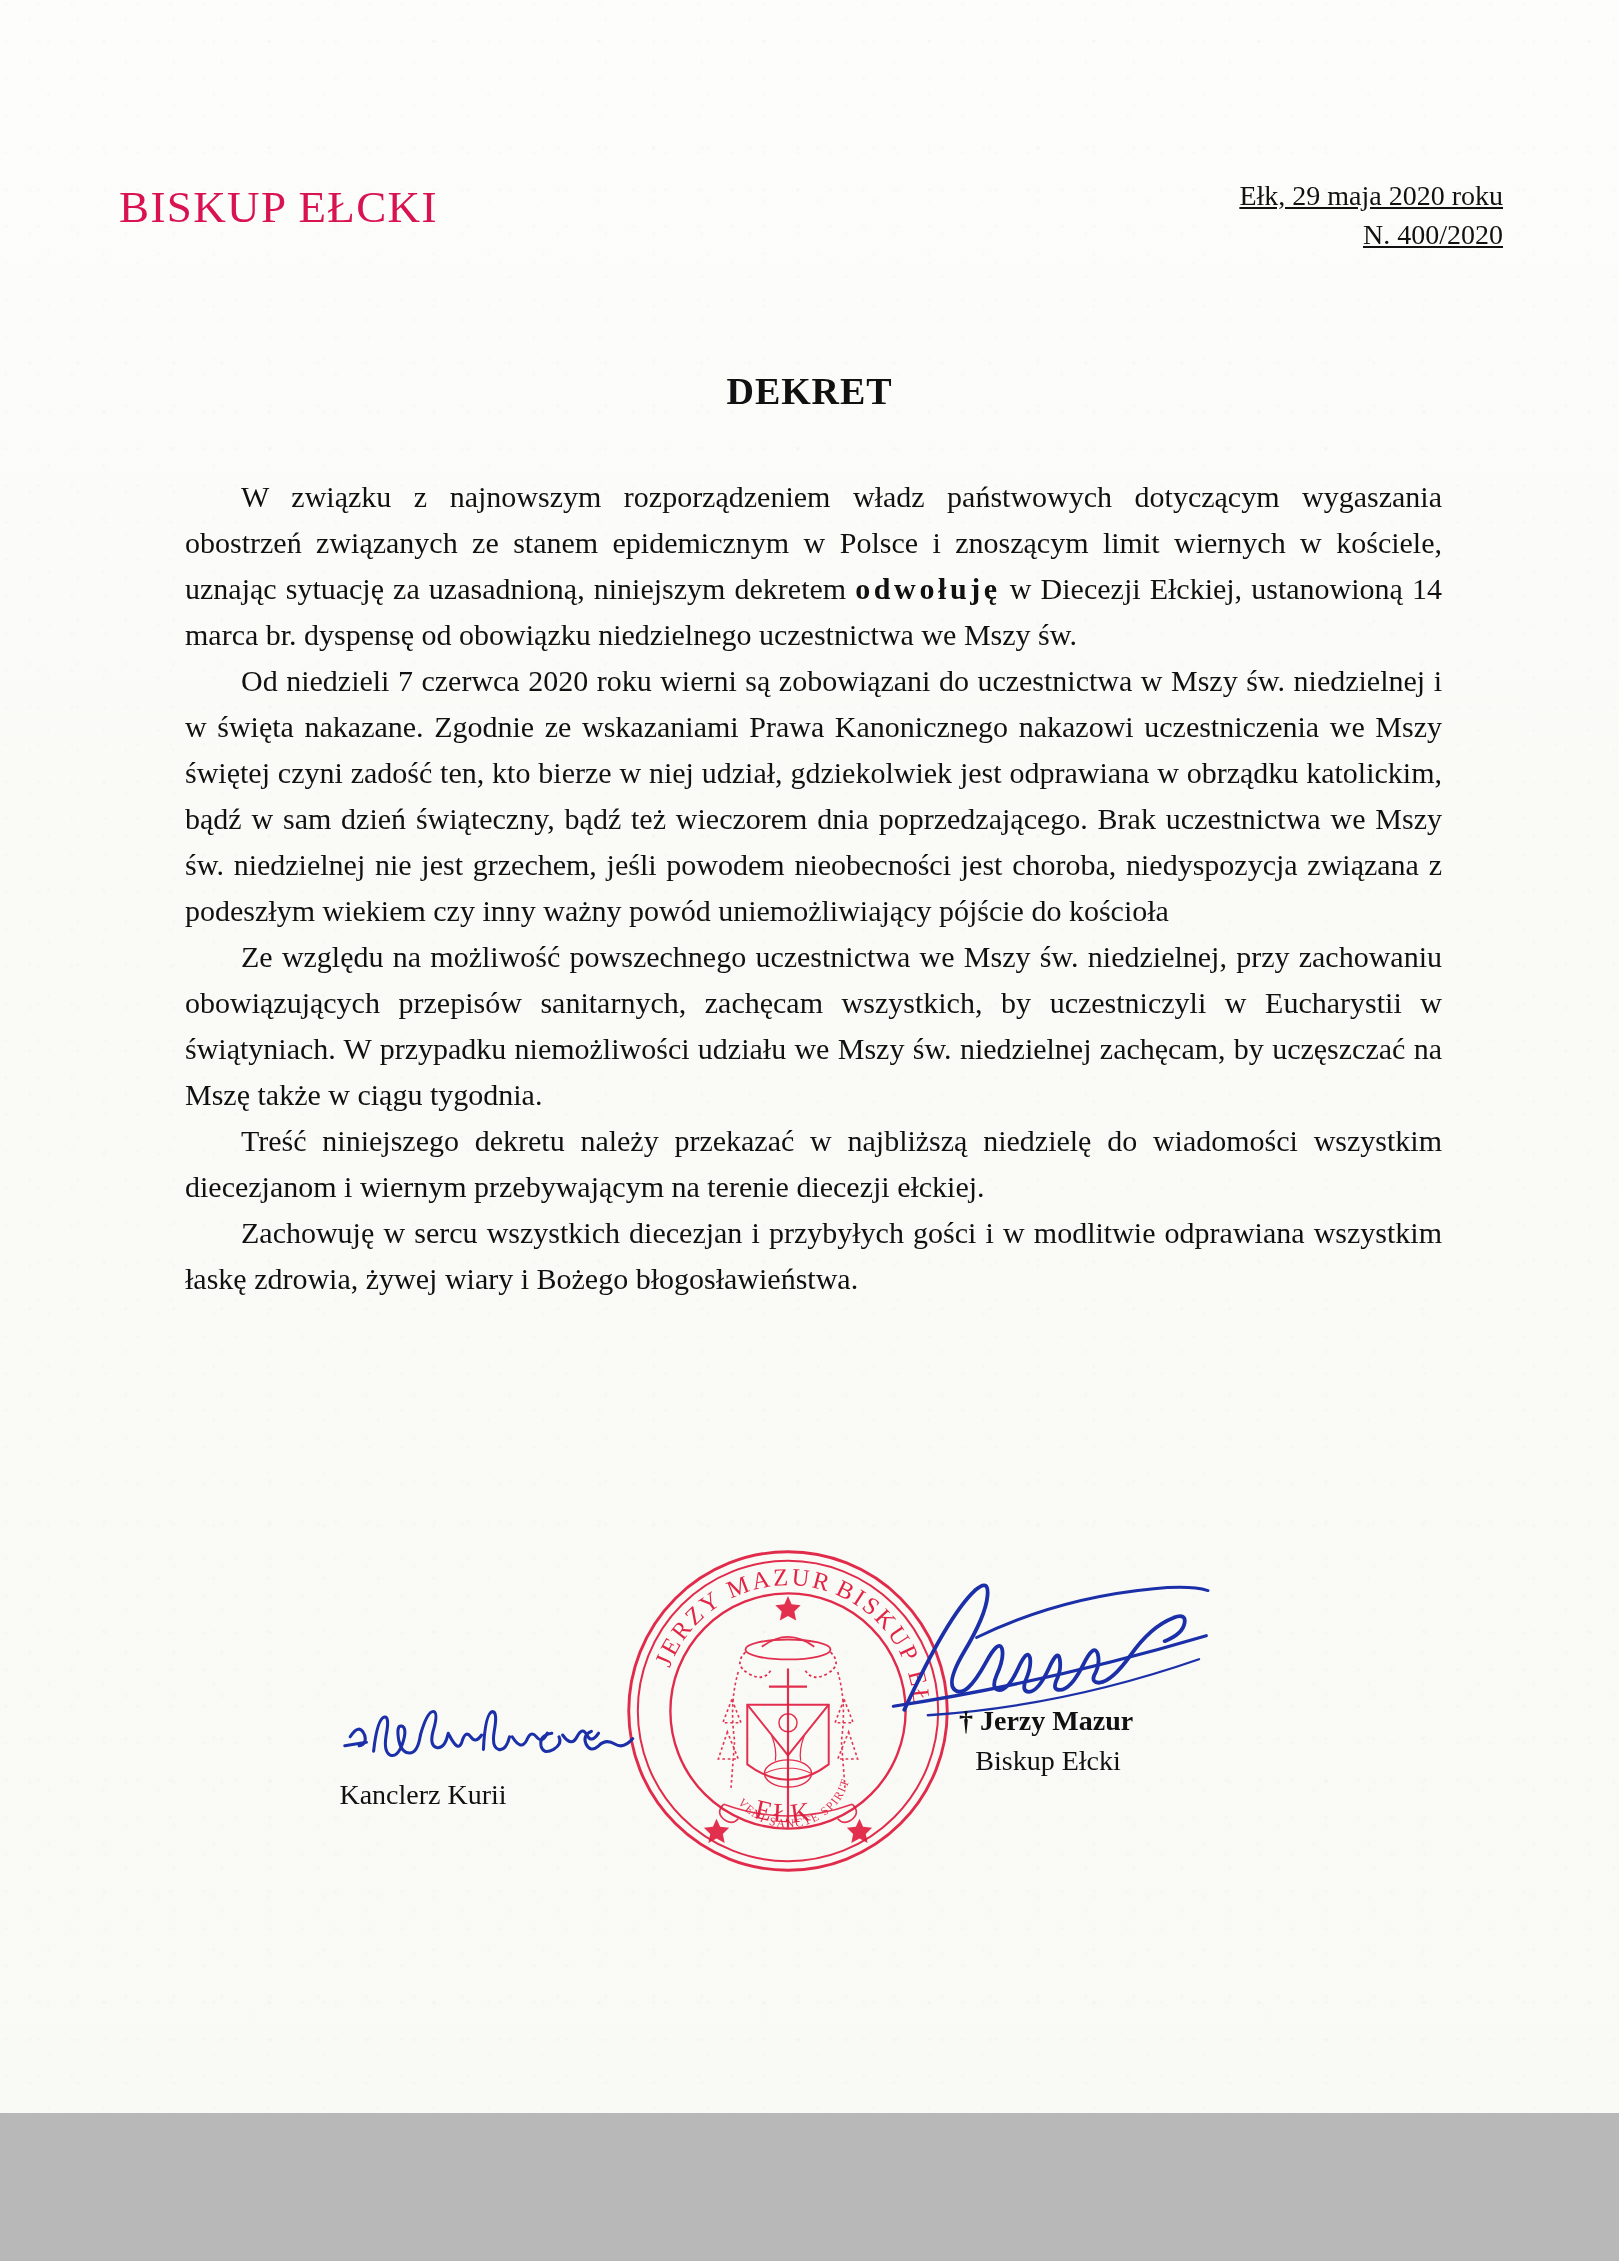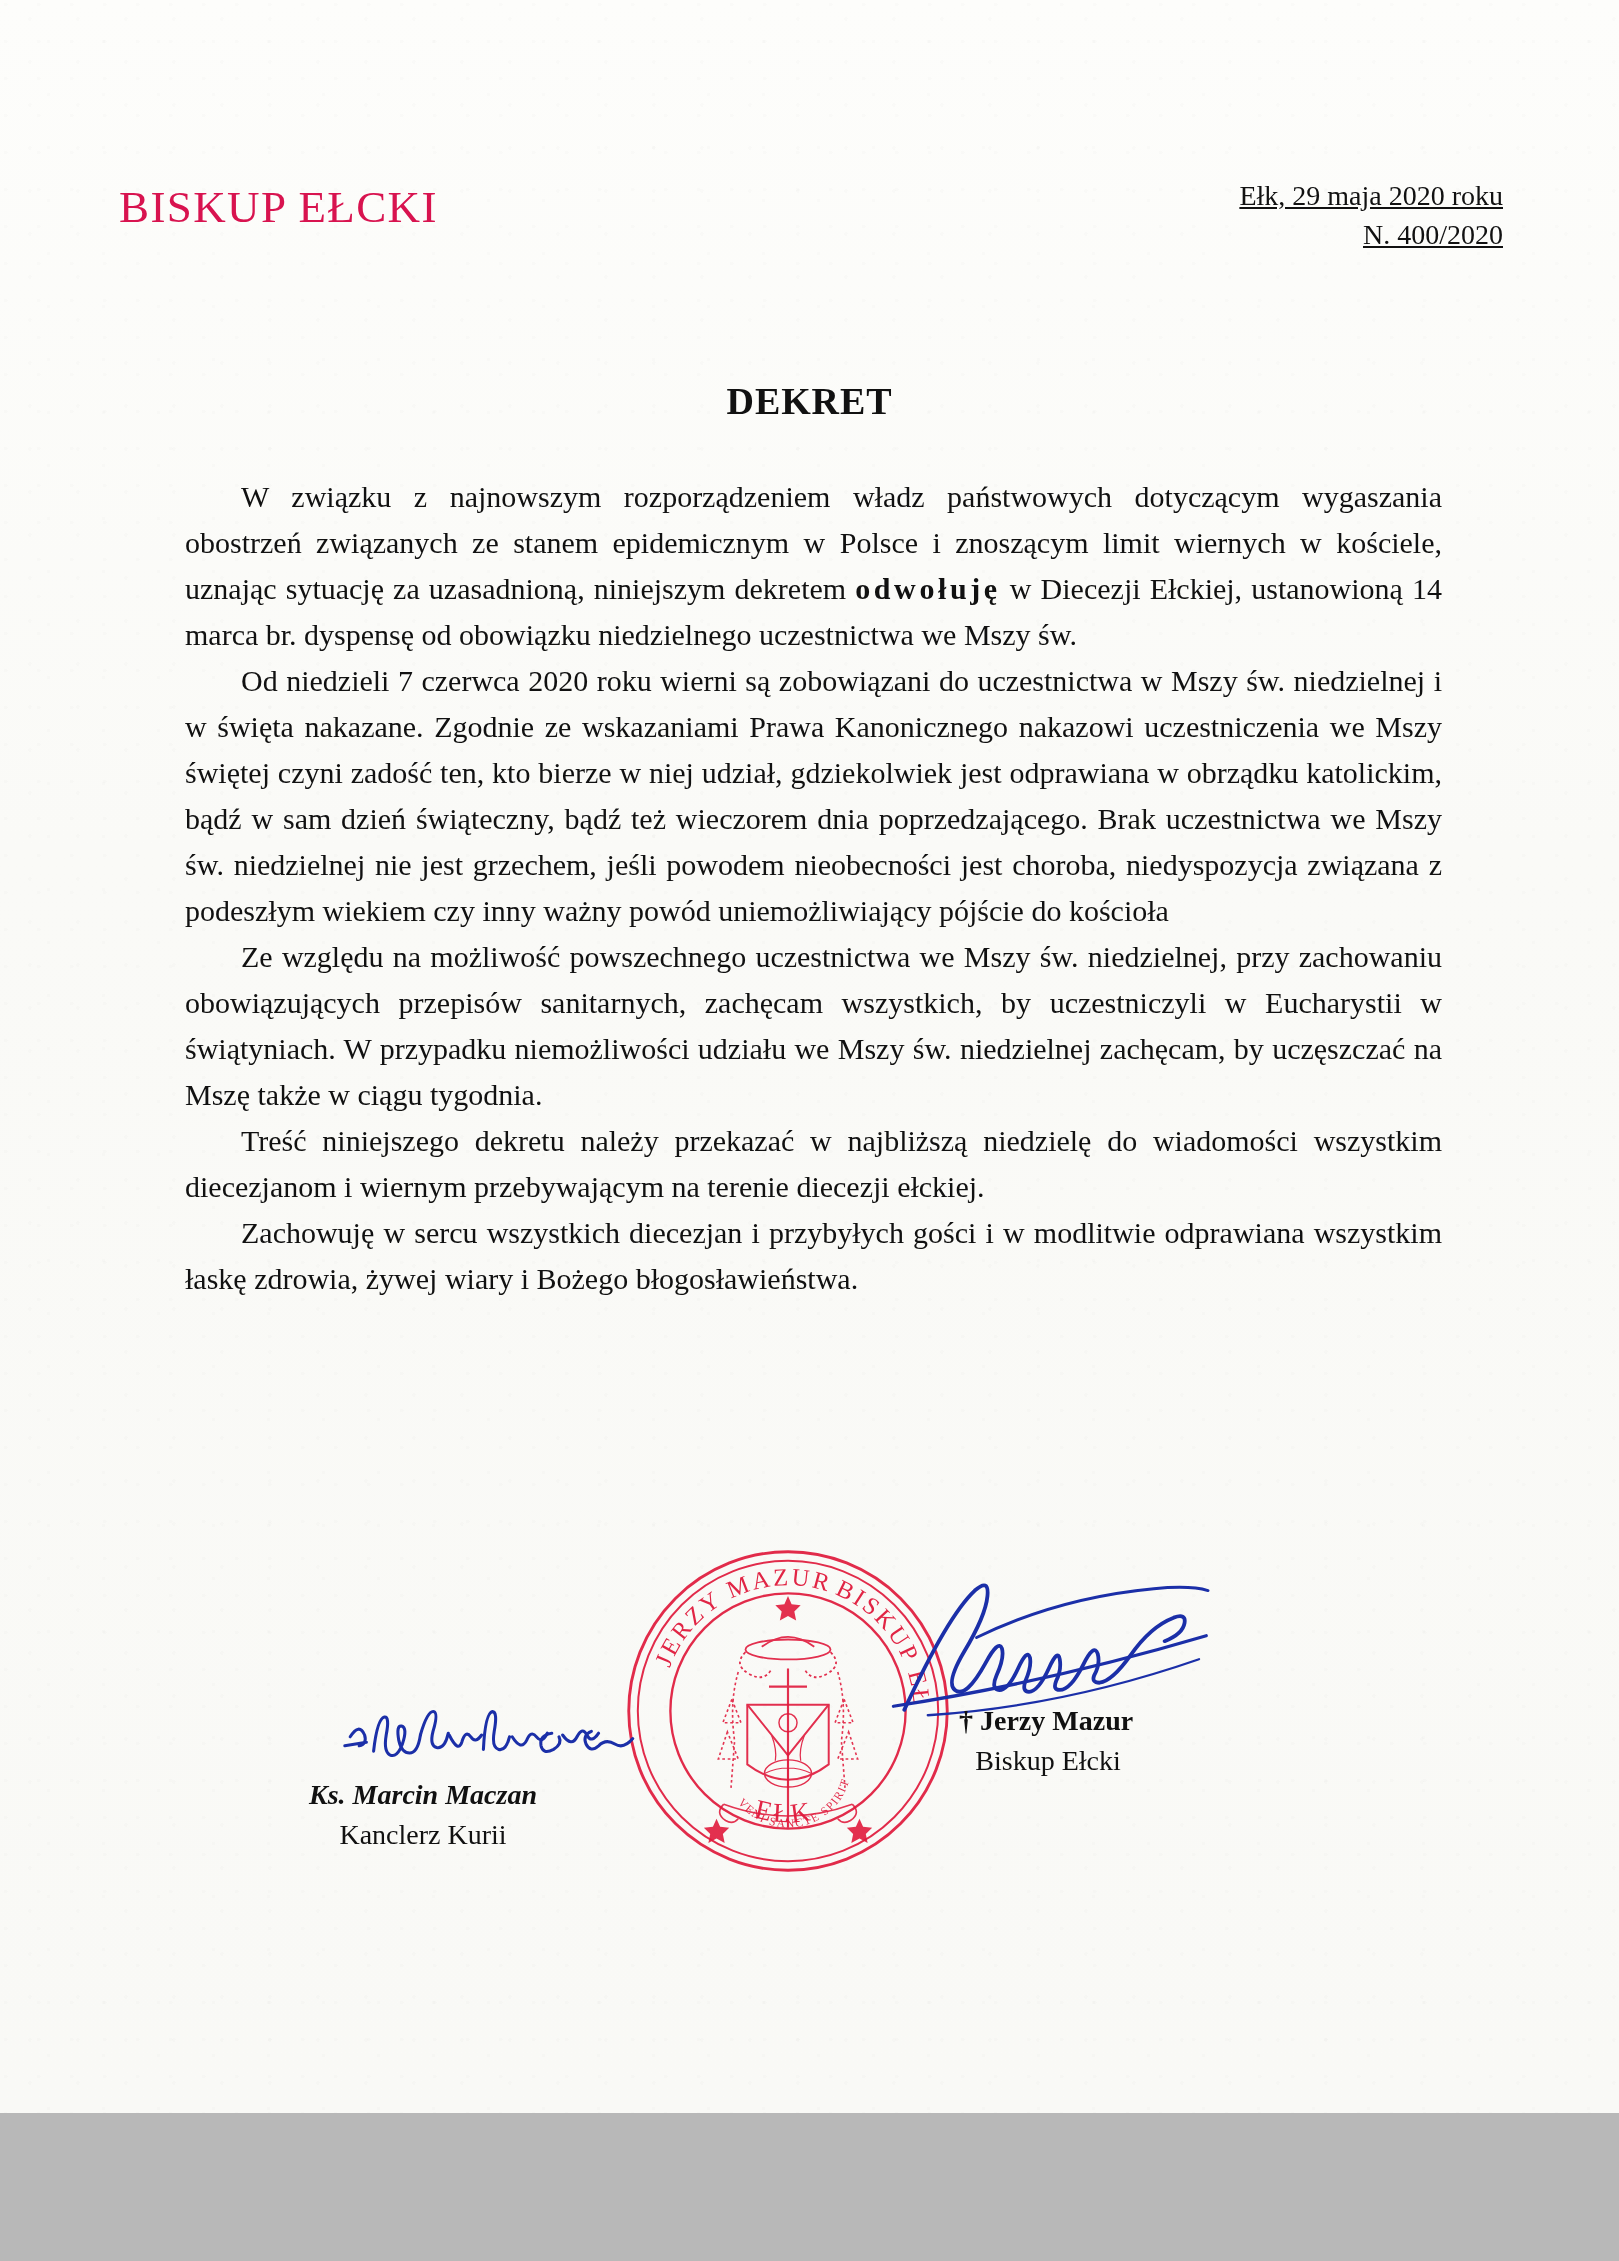--- a/index.html
+++ b/index.html
@@ -48,21 +48,21 @@
     font-size: 28px;
     line-height: 1.38;
     text-decoration: underline;
   }
   .date-block div { white-space: nowrap; }
 
   .doc-title {
     position: absolute;
     left: 0;
     right: 0;
-    top: 379px;
+    top: 369px;
     text-align: center;
     font-size: 38px;
     font-weight: bold;
     letter-spacing: 0.9px;
   }
 
   .body-text {
     position: absolute;
     left: 185px;
     top: 474px;
@@ -238,21 +238,20 @@
 
         <path d="M150 120 q90 -44 196 -54 q40 -4 60 2" stroke-width="3.2"></path>
 
         <path d="M58 196 q170 -26 346 -78" stroke-width="3.6"></path>
         <path d="M96 206 q150 -10 300 -62" stroke-width="2.6"></path>
       </g>
     </svg>
   </div>
 
   <div class="sig-left">
-    <div class="name">Ks. Marcin Maczan</div>
     <div class="role">Kanclerz Kurii</div>
   </div>
 
   <div class="sig-right">
     <div class="name">† Jerzy Mazur</div>
     <div class="role">Biskup Ełcki</div>
   </div>
 </div>
 
 

